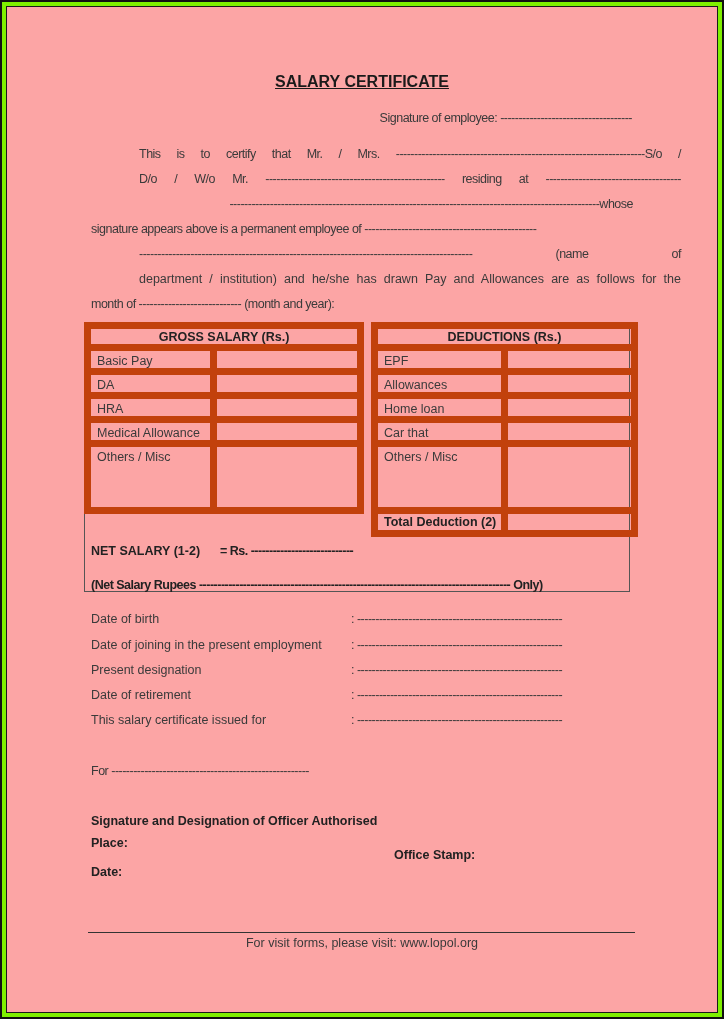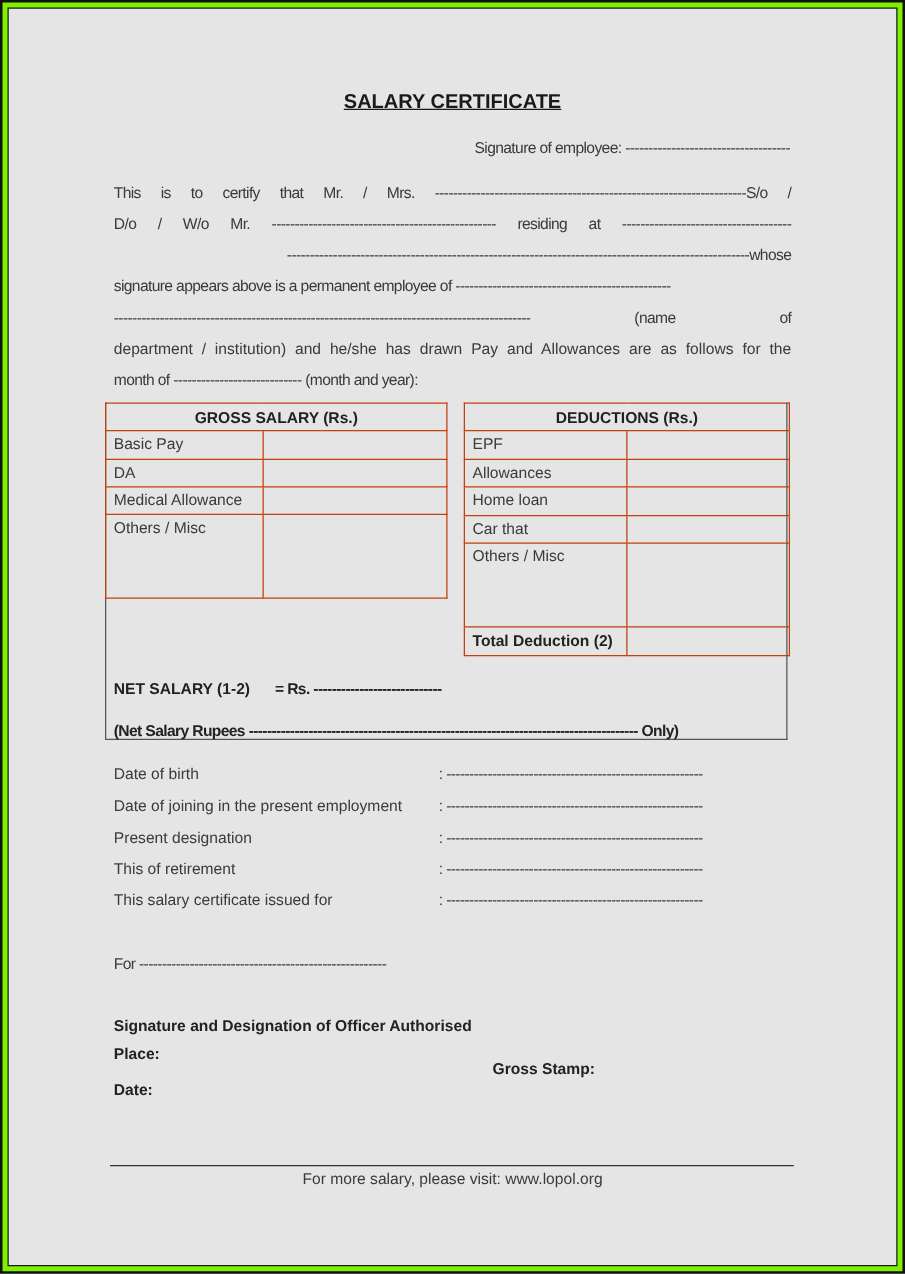--- a/index.html
+++ b/index.html
@@ -11,47 +11,47 @@
   .frame-green {
     position: absolute; left: 2px; top: 2px; width: 720px; height: 1015px;
     background: #7ff000;
   }
   .frame-inner {
     position: absolute; left: 6px; top: 6px; width: 712px; height: 1007px;
     background: #1a1a1a;
   }
   .page {
     position: absolute; left: 7px; top: 7px; width: 710px; height: 1005px;
-    background: #e5e5e5;
+    background: #fca5a5;
     color: #3a3a3a;
     font-size: 12.5px;
   }
   .abs { position: absolute; white-space: nowrap; }
   .title {
     left: 0; width: 710px; top: 66px; text-align: center;
     font-weight: bold; font-size: 16px; color: #1a1a1a;
     text-decoration: underline;
   }
   .sig-emp { right: 85px; top: 104px; }
   .para-line { left: 84px; width: 542px; }
-  .justify { text-align: justify; text-align-last: justify; }
+  .justify { text-align: justify; text-align-last: justify; margin-left: 48px; }
   .dash { letter-spacing: -0.5px; }
   .b { font-weight: bold; color: #222; }
 
   
   .outer-box {
     position: absolute; left: 77px; top: 315px; width: 546px; height: 270px;
     border: 1px solid #555; box-sizing: border-box;
     border-top: none;
   }
   .tbl {
     position: absolute; border-collapse: collapse; table-layout: fixed;
   }
   .tbl td, .tbl th {
-    border: 1px solid #c2410c; padding: 0 6px; vertical-align: top;
+    border: 7px solid #c2410c; padding: 0 6px; vertical-align: top;
     font-size: 12.5px; font-weight: normal; color: #3a3a3a;
     overflow: hidden; white-space: nowrap;
   }
   .tbl th { text-align: center; font-weight: bold; color: #222; vertical-align: middle; }
   .tbl td.lbl { padding-top: 3px; }
   .tbl td.bold { font-weight: bold; color: #222; vertical-align: middle; padding-top: 0; }
   .tbl-gross { left: 77px; top: 315px; width: 273px; }
   .tbl-ded { left: 364px; top: 315px; width: 260px; }
 
   .net1 { left: 84px; top: 537px; }
@@ -96,20 +96,24 @@
     <tbody>
         <tr style="height:22px">
           <th colspan="2">GROSS SALARY (Rs.)</th>
         </tr>
     <tr style="height:23px">
           <td class="lbl">Basic Pay</td>
           <td></td>
         </tr>
     <tr style="height:22px">
           <td class="lbl">DA</td>
+          <td></td>
+        </tr>
+    <tr style="height:23px">
+          <td class="lbl">HRA</td>
           <td></td>
         </tr>
     <tr style="height:22px">
           <td class="lbl">Medical Allowance</td>
           <td></td>
         </tr>
     <tr style="height:67px">
           <td class="lbl">Others / Misc</td>
           <td></td>
         </tr>
@@ -158,29 +162,29 @@
 
   <div class="abs field-label" style="top:605px;">Date of birth</div>
   <div class="abs field-value dash" style="top:605px;">: --------------------------------------------------------</div>
 
   <div class="abs field-label" style="top:631px;">Date of joining in the present employment</div>
   <div class="abs field-value dash" style="top:631px;">: --------------------------------------------------------</div>
 
   <div class="abs field-label" style="top:656px;">Present designation</div>
   <div class="abs field-value dash" style="top:656px;">: --------------------------------------------------------</div>
 
-  <div class="abs field-label" style="top:681px;">This of retirement</div>
+  <div class="abs field-label" style="top:681px;">Date of retirement</div>
   <div class="abs field-value dash" style="top:681px;">: --------------------------------------------------------</div>
 
   <div class="abs field-label" style="top:706px;">This salary certificate issued for</div>
   <div class="abs field-value dash" style="top:706px;">: --------------------------------------------------------</div>
 
   <div class="abs dash" style="left:84px; top:757px;">For ------------------------------------------------------</div>
 
   <div class="abs b" style="left:84px; top:807px;">Signature and Designation of Officer Authorised</div>
 
   <div class="abs b" style="left:84px; top:829px;text-align:center;">Place:</div>
   <div class="abs b" style="left:84px; top:858px;">Date:</div>
-  <div class="abs b" style="left:387px; top:841px;">Gross Stamp:</div>
+  <div class="abs b" style="left:387px; top:841px;">Office Stamp:</div>
 
   <div class="footer-line"></div>
-  <div class="abs footer-text">For more salary, please visit:  www.lopol.org</div>
+  <div class="abs footer-text">For visit forms, please visit:  www.lopol.org</div>
 </div>
 
 </body></html>

